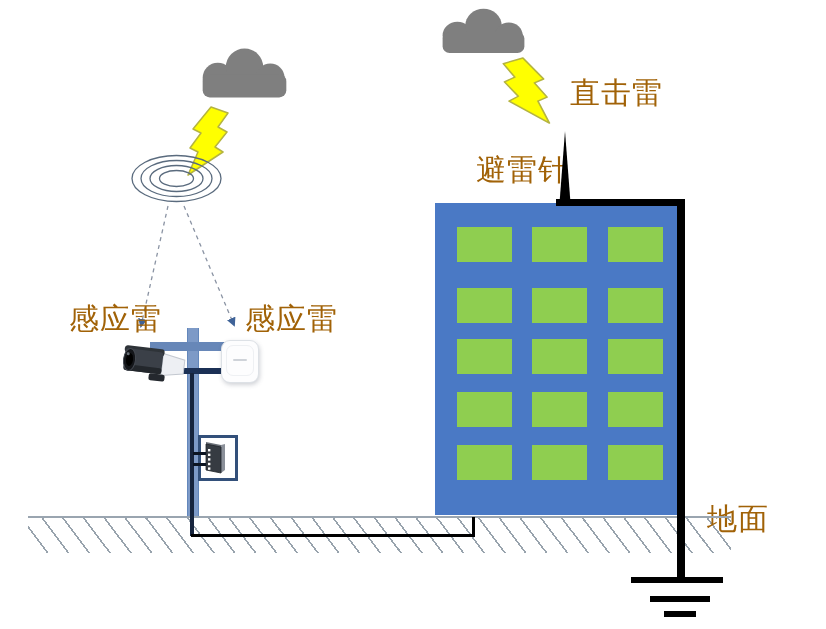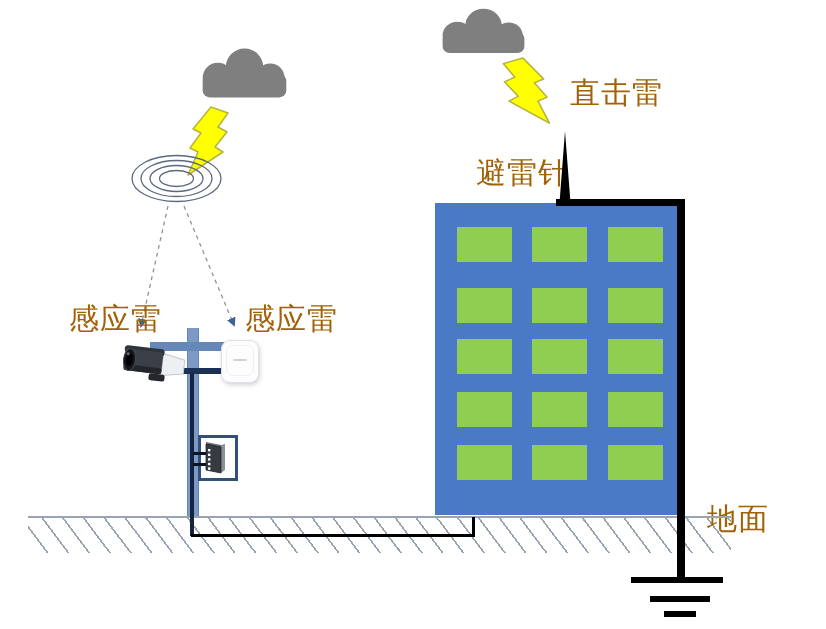--- a/index.html
+++ b/index.html
@@ -136,21 +136,21 @@
         <circle cx="79" cy="34" r="16"></circle>
       <rect x="3" y="30" width="94" height="26" rx="8"></rect>
     </g>
   </svg>
 
   <svg class="abs" style="left:501px;top:57px;" width="53" height="67" viewBox="0 0 46 70" preserveAspectRatio="none">
     <polygon points="27,1 44,7 34,21 43,26 31,41 39,46 4,69 14,46 6,42 17,27 9,23" transform="translate(46,0) scale(-1,1)" fill="#ffff00" stroke="#b5b440" stroke-width="1.5" stroke-linejoin="round"></polygon>
   </svg>
 
   <div class="label" style="left:570px;top:77px;">直击雷</div>
-  <div class="label" style="left:476px;top:157px;">避雷针</div>
+  <div class="label" style="left:476px;top:157px;font-family:Liberation Mono, monospace;">避雷针</div>
 
   <svg class="abs" style="left:557px;top:131px;z-index:3;" width="16" height="72" viewBox="0 0 16 72">
     <polygon points="8,0 13.5,72 2.5,72" fill="#000000"></polygon>
   </svg>
 
   <div class="abs building">
     <div>
         <div class="window" style="left: 22px; top: 24px; background: rgb(143, 206, 80);"></div>
         <div class="window" style="left: 97px; top: 24px; background: rgb(143, 206, 80);"></div>
         <div class="window" style="left: 173px; top: 24px; background: rgb(143, 206, 80);"></div>

